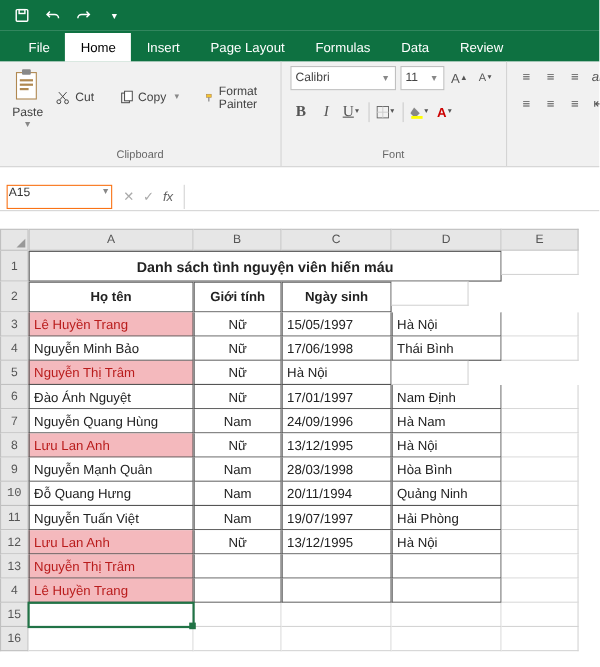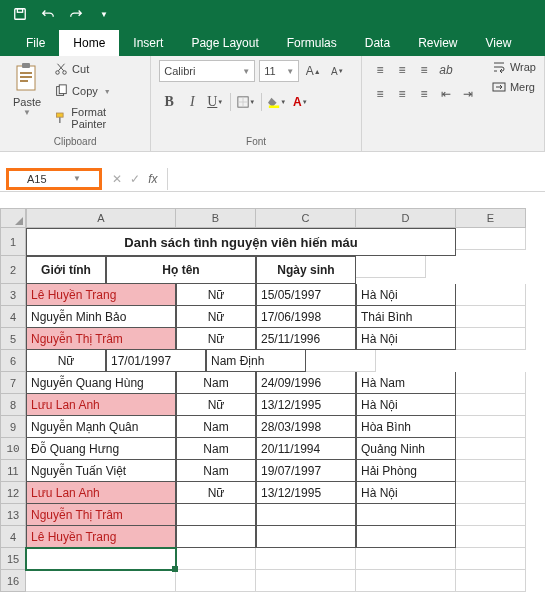--- a/index.html
+++ b/index.html
@@ -10,35 +10,35 @@
 .tabs{background:#0e7141;height:28px;display:flex;align-items:flex-end;padding-left:12px}
 .tab{padding:6px 14px;color:#fff;font-size:12px;cursor:pointer}
 .tab.active{background:#fff;color:#000000}
 .ribbon{background:#f1f1f1;border-bottom:1px solid #d4d4d4;height:96px;display:flex}
 .group{border-right:1px solid #d4d4d4;padding:4px 8px 2px;display:flex;flex-direction:column;position:relative}
 .group-label{text-align:center;font-size:10px;color:#666;margin-top:auto;padding-bottom:2px}
 .clip-top{display:flex;gap:4px}
 .paste-btn{display:flex;flex-direction:column;align-items:center;width:40px;padding-top:2px}
 .paste-ic{width:28px;height:32px}
 .paste-txt{font-size:11px;color:#444;margin-top:2px}
-.clip-right{display:flex;flex-direction:column;gap:4px;margin-left:2px}
+.clip-right{display:flex;flex-direction:row;gap:18px;margin-left:2px}
 .clip-item{display:flex;align-items:center;gap:4px;font-size:11px;color:#444;padding:2px}
 .clip-item svg{width:14px;height:14px}
 .font-top{display:flex;align-items:center;gap:4px;margin-bottom:10px}
 .combo{border:1px solid #c0c0c0;background:#fff;height:22px;display:flex;align-items:center;padding:0 4px;font-size:11px;color:#444}
 .combo .arrow{margin-left:auto;font-size:8px;color:#888}
 .font-name{width:96px}
 .font-size{width:40px}
 .sq{width:20px;height:20px;display:flex;align-items:center;justify-content:center;color:#555;border:1px solid transparent}
 .font-bot{display:flex;align-items:center;gap:3px}
 .btxt{font-family:"Times New Roman",serif;font-size:14px}
 .align-top,.align-bot{display:flex;gap:2px;margin-bottom:4px}
 .wrap-item{display:flex;align-items:center;gap:4px;font-size:11px;color:#444;margin-left:8px}
 .fx-bar{height:26px;border-bottom:1px solid #d4d4d4;display:flex;align-items:center;background:#fff;margin-top:14px}
-.namebox{width:96px;border:3px solid #f97316;height:22px;margin-left:6px;display:flex;align-items:center;padding:0 18px;font-size:11px;color:#333}
+.namebox{width:96px;border:1px solid #f97316;height:22px;margin-left:6px;display:flex;padding:0 1px;font-size:11px;color:#333}
 .namebox .arrow{margin-left:auto;font-size:8px;color:#888}
 .fx-icons{display:flex;gap:8px;margin:0 10px;color:#aaa;font-size:12px}
 .fx-icons .fx{font-style:italic;color:#666}
 .grid{margin-top:16px}
 .col-headers{display:flex;margin-left:26px}
 .ch{background:#e6e6e6;border:1px solid #c0c0c0;border-left:none;height:20px;display:flex;align-items:center;justify-content:center;font-size:11px;color:#555}
 .ch:first-child{border-left:1px solid #c0c0c0}
 .chA{width:150px}.chB{width:80px}.chC{width:100px}.chD{width:100px}.chE{width:70px}
 .row{display:flex}
 .rh{width:26px;background:#e6e6e6;border:1px solid #c0c0c0;border-top:none;display:flex;align-items:center;justify-content:center;font-size:11px;color:#555;height:22px}
@@ -79,21 +79,20 @@
 </div>
 
 <div class="tabs">
   <div class="tab">File</div>
   <div class="tab active">Home</div>
   <div class="tab">Insert</div>
   <div class="tab">Page Layout</div>
   <div class="tab">Formulas</div>
   <div class="tab">Data</div>
   <div class="tab">Review</div>
-  <div class="tab">View</div>
 </div>
 
 <div class="ribbon">
   <div class="group">
     <div class="clip-top">
       <div class="paste-btn">
         <svg class="paste-ic" viewBox="0 0 28 32">
             <rect x="4" y="4" width="18" height="24" fill="#fff" stroke="#b08850"></rect>
             <rect x="9" y="1" width="8" height="5" rx="1" fill="#888"></rect>
             <rect x="7" y="10" width="12" height="2" fill="#b08850"></rect>
@@ -242,22 +241,22 @@
       </div>
   </div>
   <div id="rows">
       <div class="row">
         <div class="rh" style="height: 28px;">1</div>
         <div class="cell merged-title">Danh sách tình nguyện viên hiến máu</div>
         <div class="cell cE"></div>
       </div>
       <div class="row">
         <div class="rh" style="height: 28px;">2</div>
+        <div class="cell cA hdr">Họ tên</div>
         <div class="cell cB hdr">Giới tính</div>
-        <div class="cell cA hdr">Họ tên</div>
         <div class="cell cC hdr">Ngày sinh</div>
         <div class="cell cE"></div>
       </div>
       <div class="row">
         <div class="rh" style="height: 22px;">3</div>
         <div class="cell cA dc pink">Lê Huyền Trang</div>
         <div class="cell cB dc dcB">Nữ</div>
         <div class="cell cC dc">15/05/1997</div>
         <div class="cell cD dc">Hà Nội</div>
         <div class="cell cE"></div>
@@ -267,26 +266,26 @@
         <div class="cell cA dc">Nguyễn Minh Bảo</div>
         <div class="cell cB dc dcB">Nữ</div>
         <div class="cell cC dc">17/06/1998</div>
         <div class="cell cD dc">Thái Bình</div>
         <div class="cell cE"></div>
       </div>
       <div class="row">
         <div class="rh" style="height: 22px;">5</div>
         <div class="cell cA dc pink">Nguyễn Thị Trâm</div>
         <div class="cell cB dc dcB">Nữ</div>
-        <div class="cell cC dc">25/11/1996</div>
         <div class="cell cD dc">Hà Nội</div>
         <div class="cell cE"></div>
       </div>
       <div class="row">
         <div class="rh" style="height: 22px;">6</div>
+        <div class="cell cA dc">Đào Ánh Nguyệt</div>
         <div class="cell cB dc dcB">Nữ</div>
         <div class="cell cC dc">17/01/1997</div>
         <div class="cell cD dc">Nam Định</div>
         <div class="cell cE"></div>
       </div>
       <div class="row">
         <div class="rh" style="height: 22px;">7</div>
         <div class="cell cA dc">Nguyễn Quang Hùng</div>
         <div class="cell cB dc dcB">Nam</div>
         <div class="cell cC dc">24/09/1996</div>

